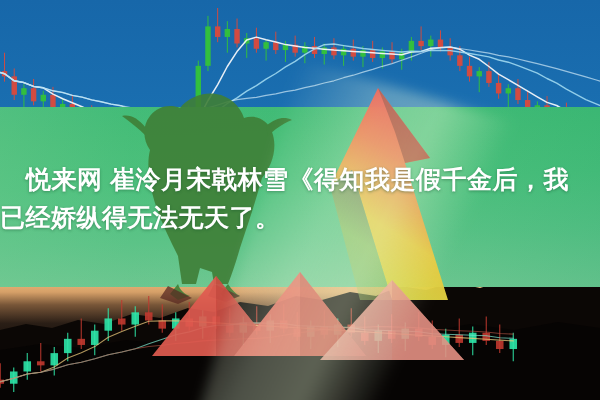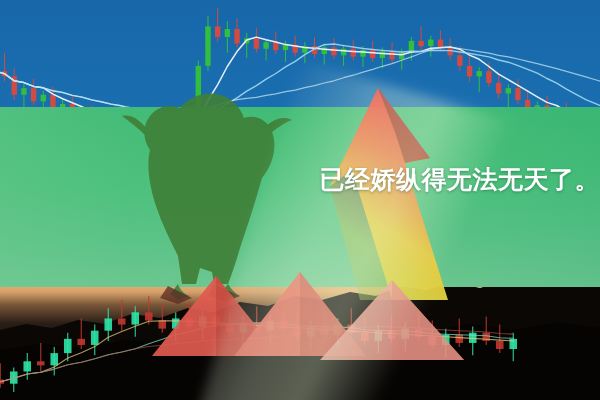--- a/index.html
+++ b/index.html
@@ -69,21 +69,21 @@
   #headline{
     position:absolute;left:0;top:160px;width:600px;
     color:#ffffff;font-weight:bold;font-size:25px;line-height:38px;
     letter-spacing:.5px;
     text-shadow:0 1px 3px rgba(20,80,45,.45);
     white-space:nowrap;
   }
   .ln{display:block;}
   .ln1{padding-left:26px;}
   .ln2{padding-left:6px;}
-  .ln3{text-align:right;}
+  .ln3{text-align:left;}
 </style>
 </head>
 <body>
 
 <div id="stage">
 
   <div class="layer" id="sky"></div>
 
   <svg class="layer" id="topchart" width="600" height="400" viewBox="0 0 600 400" preserveAspectRatio="none">
       <line x1="-5.15625" y1="60.592592592592595" x2="-5.15625" y2="92.14814814814815" stroke="#34c23a" stroke-width="1" opacity="0.95"></line>
@@ -368,16 +368,17 @@
       <path d="M300,272 L366,356 L234,356 Z" fill="#e8695c"></path>
       <path d="M300,272 L366,356 L300,356 Z" fill="#d2544a" opacity=".75"></path>
       <path d="M392,280 L464,360 L320,360 Z" fill="#f0a094" opacity=".92"></path>
       <path d="M392,280 L464,360 L392,360 Z" fill="#e08a7e" opacity=".7"></path>
     </g>
   </svg>
 
   <div id="streak" class="layer"></div>
 
   <div id="headline">
+    <span class="ln ln1">悦来网 崔泠月宋戟林雪《得知我是假千金后，我</span>
     <span class="ln ln3">已经娇纵得无法无天了。</span>
   </div>
 
 </div>
 
 </body></html>

